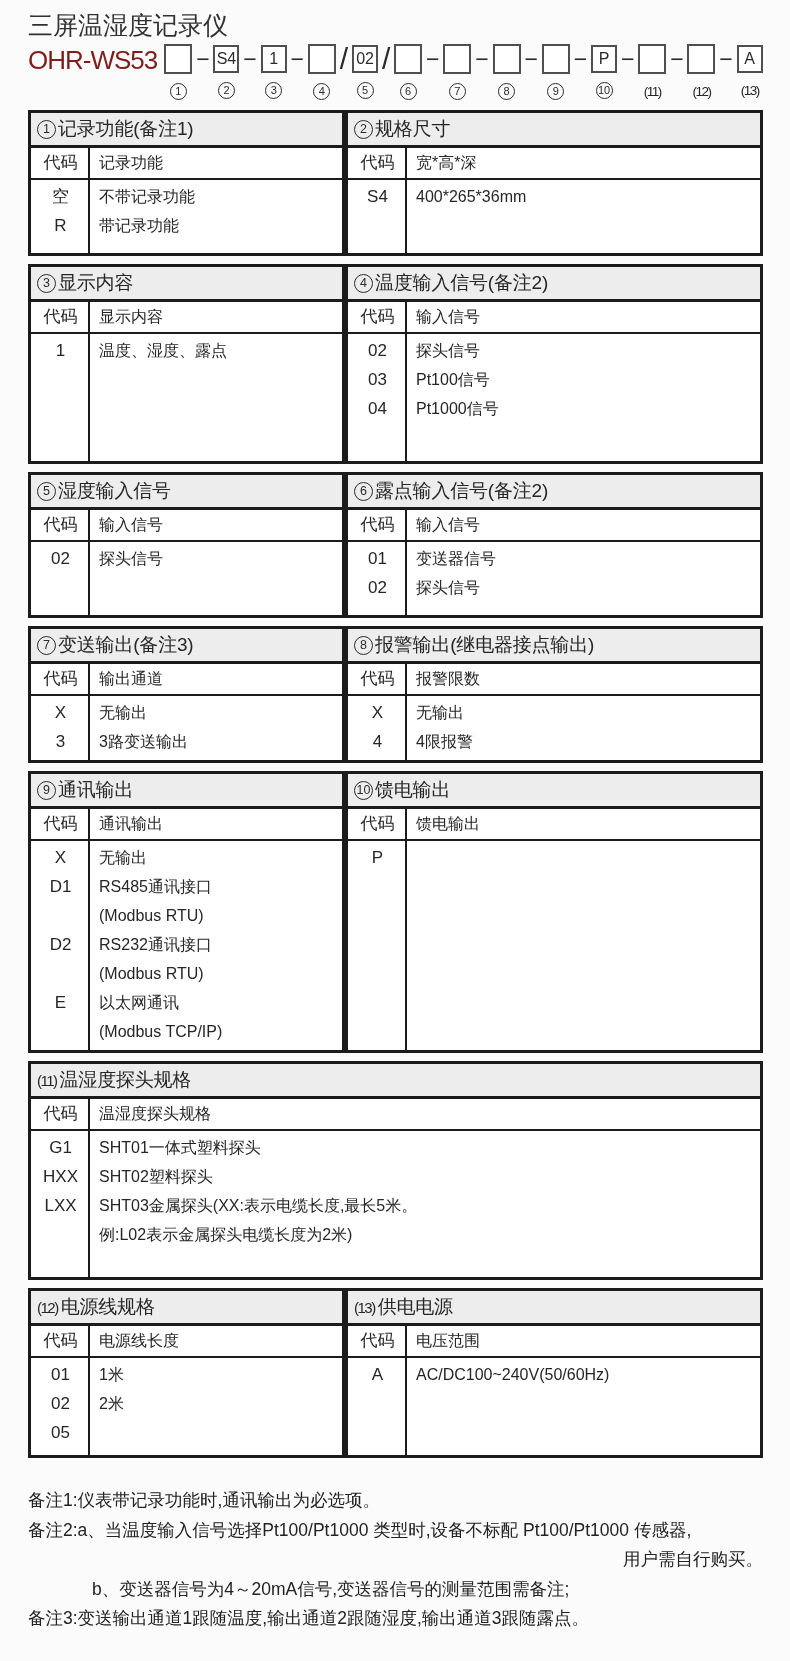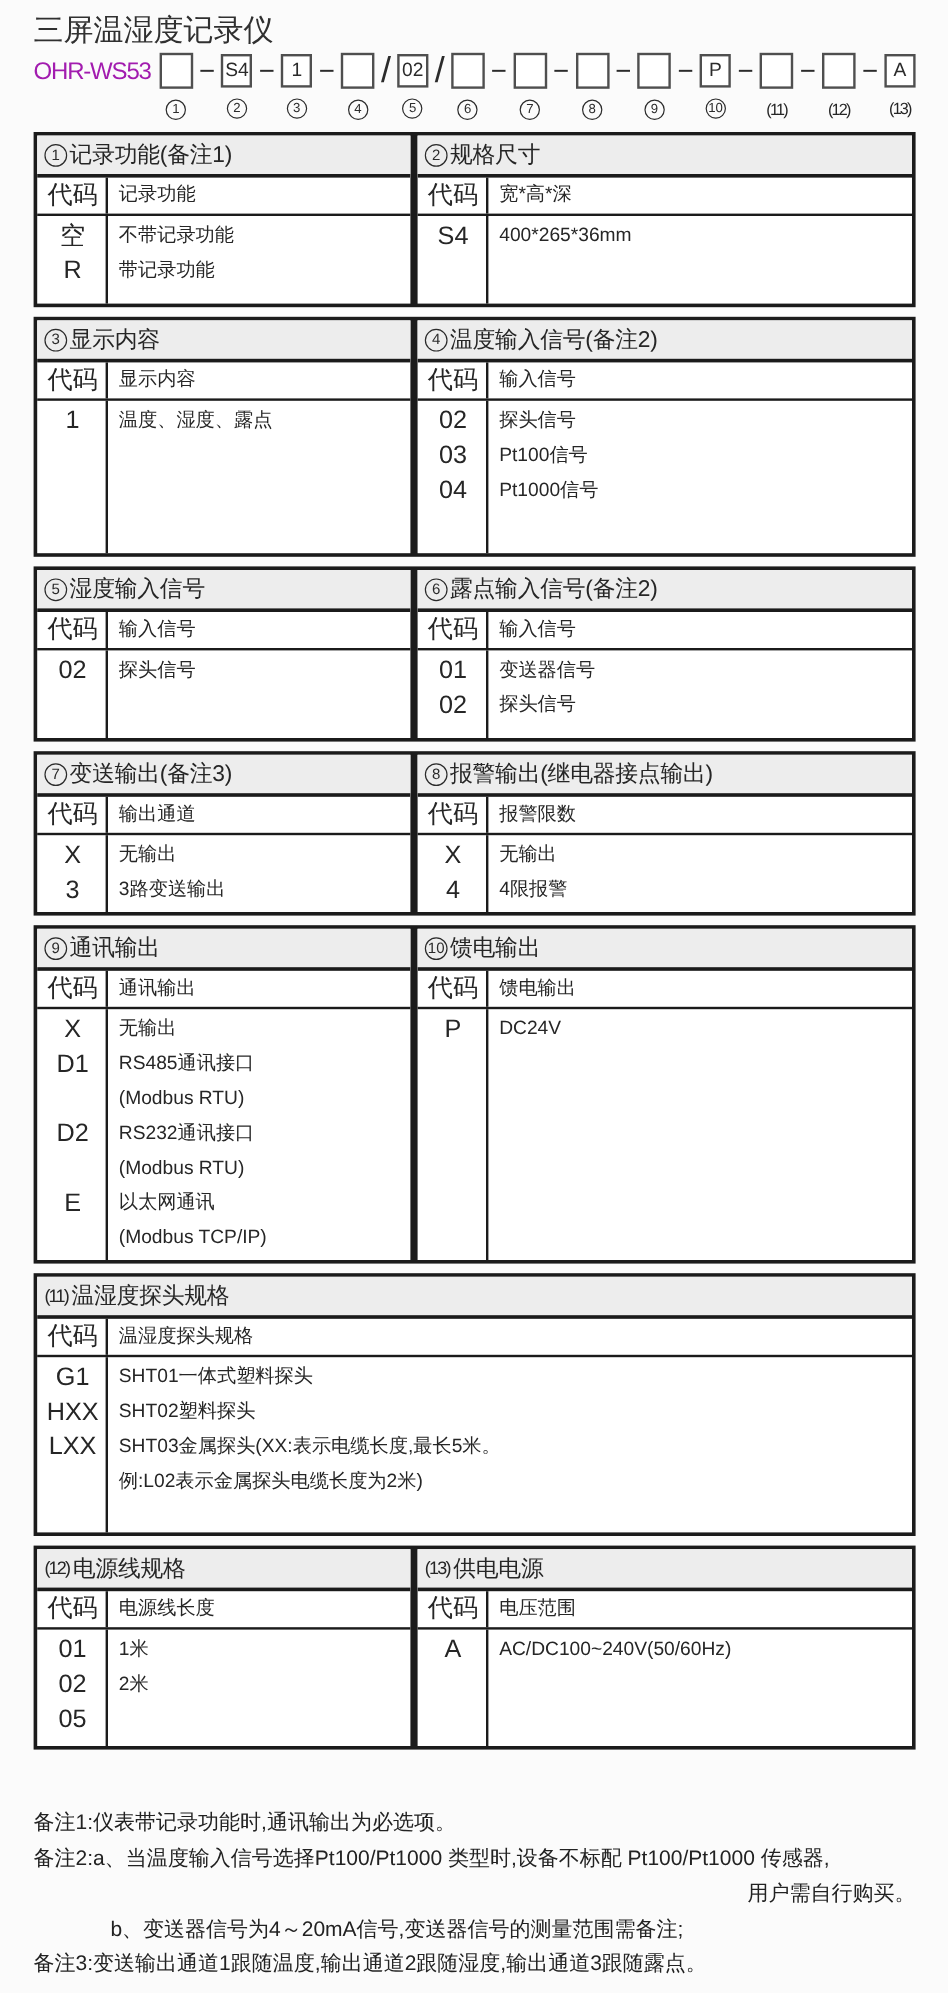--- a/index.html
+++ b/index.html
@@ -1,21 +1,21 @@
 <!DOCTYPE html>
 <html><head>
 <meta charset="utf-8">
 <style>
   html,body{margin:0;padding:0;background:#fbfbfb;}
   .page{width:790px;min-height:1661px;box-sizing:border-box;padding:10px 27px 20px 28px;
         background:#fbfbfb;font-family:"Liberation Sans","DejaVu Sans",sans-serif;color:#262626;}
   .title{font-size:25px;line-height:30px;color:#303030;margin-bottom:4px;}
   
   .model{display:flex;align-items:flex-start;margin-top:2px;}
-  .prefix{font-size:20px;line-height:32px;letter-spacing:-1px;color:#a21caf;margin-right:7px;font-weight:500;white-space:nowrap;}
+  .prefix{font-size:26px;line-height:32px;letter-spacing:-1px;color:#7f1d1d;margin-right:7px;font-weight:500;white-space:nowrap;}
   .segs{flex:1;display:flex;justify-content:space-between;align-items:flex-start;}
   .seg,.sepcol{display:flex;flex-direction:column;align-items:center;}
   .mbox{width:28px;height:30px;border:2px solid #4f4f4f;box-sizing:border-box;background:#fff;
         display:flex;align-items:center;justify-content:center;font-size:16px;color:#2b2b2b;}
   .mbox.filled{width:26px;height:28px;margin-top:1px;}
   .pos{height:24px;margin-top:5px;display:flex;align-items:center;justify-content:center;}
   .circle{display:inline-flex;flex:none;width:19px;height:19px;border:1.5px solid #2b2b2b;border-radius:50%;
           align-items:center;justify-content:center;font-size:12.5px;line-height:1;color:#2b2b2b;
           box-sizing:border-box;margin-right:2px;}
   .pos .circle{width:17px;height:17px;font-size:11px;border-width:1.3px;margin-right:0;}
@@ -30,31 +30,31 @@
   .trow.pair{grid-template-columns:317px 418px;}
   .trow.full{grid-template-columns:735px;}
   .table{border:3px solid #1b1b1b;background:#fff;display:flex;flex-direction:column;box-sizing:border-box;}
   .thead{background:#ededed;border-bottom:3px solid #1b1b1b;min-height:30px;display:flex;align-items:center;
          padding:1px 6px 1px 6px;font-size:19px;color:#262626;white-space:nowrap;overflow:hidden;}
   .ttitle{letter-spacing:-0.2px;}
   .t-colhead{display:grid;grid-template-columns:59px 1fr;border-bottom:2px solid #1b1b1b;position:relative;min-height:30px;}
   .t-colhead::before,.t-body::before{content:"";position:absolute;left:57px;top:0;bottom:0;width:2px;background:#1b1b1b;}
   .t-body{position:relative;flex:1;padding:2px 0 4px;}
   .t-row{display:grid;grid-template-columns:59px 1fr;}
-  .t-code{text-align:center;font-size:21px;line-height:29px;color:#262626;}
+  .t-code{text-align:center;font-size:17px;line-height:29px;color:#262626;}
   .t-desc{padding-left:9px;padding-right:4px;font-size:16px;line-height:29px;color:#262626;white-space:pre-line;}
   .t-colhead .t-code,.t-colhead .t-desc{line-height:30px;}
   .b1,.b2,.b5,.b6{min-height:67px;}
   .b3,.b4{min-height:121px;}
   .b7,.b8{min-height:56px;}
   .b9,.b10{min-height:196px;}
   .b11{min-height:140px;}
   .b12,.b13{min-height:91px;}
   
-  #notes{margin-top:46px;}
+  #notes{margin-top:28px;}
   .note{font-size:17.5px;line-height:29.5px;color:#222;}
   .note.i1{padding-left:58px;text-align:right;}
   .note.i2{padding-left:64px;}
 </style>
 </head>
 <body>
 
 <div class="page">
   <div class="title">三屏温湿度记录仪</div>
   <div class="model">
@@ -386,21 +386,20 @@
             <span class="circle">10</span>
             <span class="ttitle">馈电输出</span>
           </div>
           <div class="t-colhead">
             <div class="t-code">代码</div>
             <div class="t-desc">馈电输出</div>
           </div>
           <div class="t-body b10">
             <div class="t-row">
               <div class="t-code">P</div>
-              <div class="t-desc">DC24V</div>
             </div>
           </div>
         </section>
       </div>
       <div class="trow full">
         <section class="table sec11">
           <div class="thead">
             <span class="paren">(11)</span>
             <span class="ttitle">温湿度探头规格</span>
           </div>

